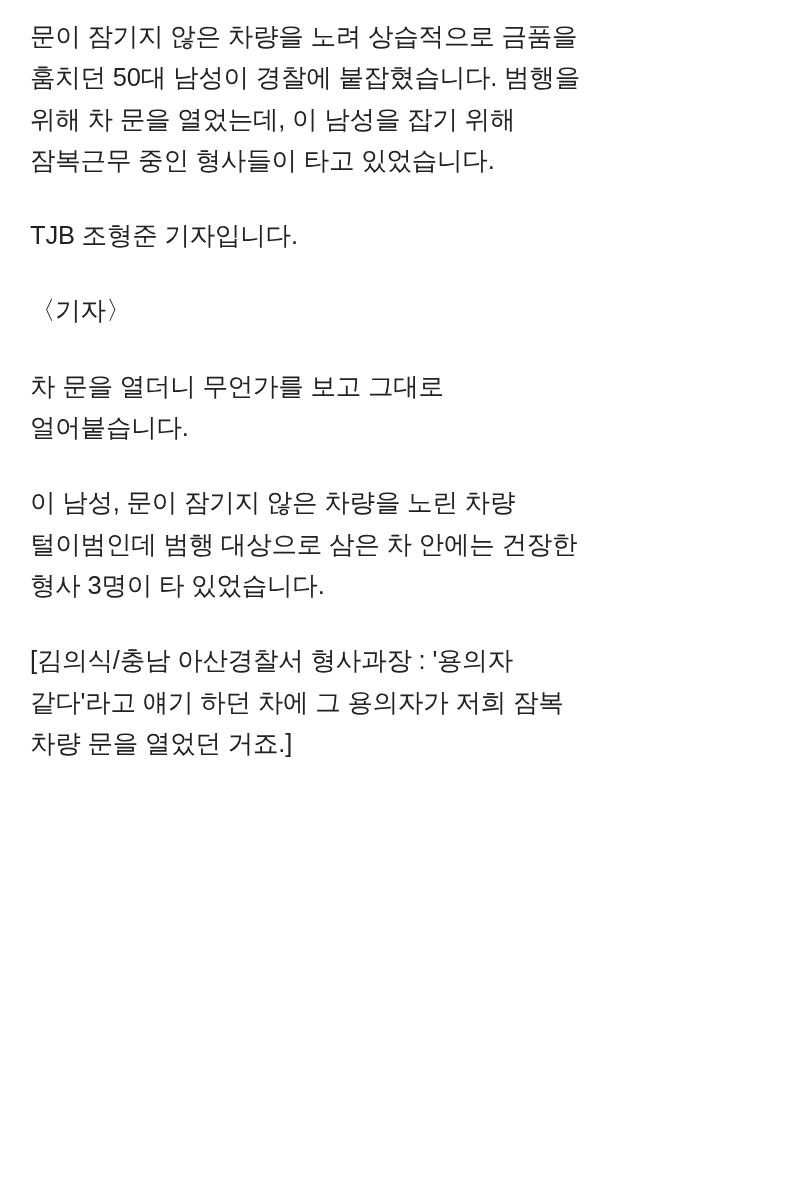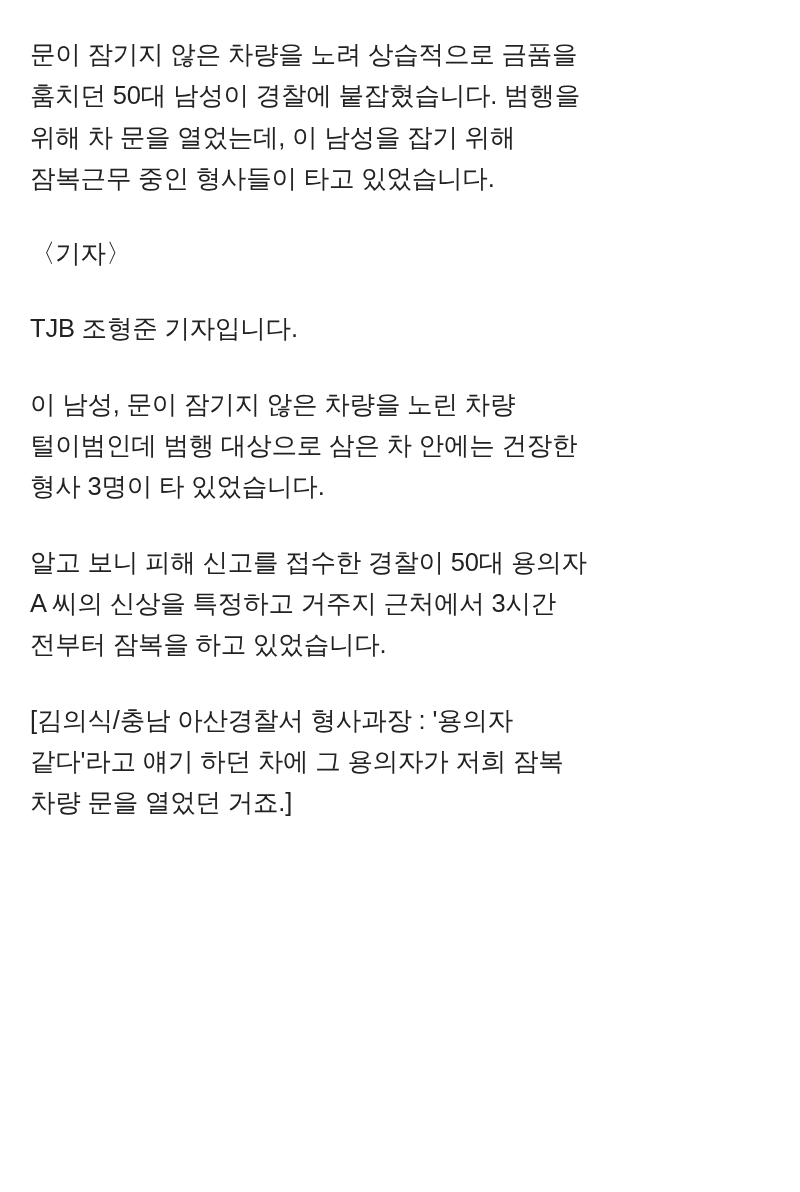--- a/index.html
+++ b/index.html
@@ -7,21 +7,21 @@
     padding: 0;
     background: #ffffff;
   }
   body {
     width: 800px;
     min-height: 1192px;
     font-family: "Liberation Sans", "DejaVu Sans", sans-serif;
     color: #1a1a1a;
   }
   .article {
-    padding: 34px 30px 20px 30px;
+    padding: 16px 30px 20px 30px;
     box-sizing: border-box;
     width: 638px;
   }
   .para {
     font-size: 25.5px;
     line-height: 1.62;
     letter-spacing: -0.2px;
     color: #222222;
     margin: 0 0 34px 0;
     word-break: keep-all;
@@ -29,18 +29,18 @@
   }
   .para:last-child {
     margin-bottom: 8px;
   }
 </style>
 </head>
 <body>
 
 <div class="article">
   <p class="para">문이 잠기지 않은 차량을 노려 상습적으로 금품을 훔치던 50대 남성이 경찰에 붙잡혔습니다. 범행을 위해 차 문을 열었는데, 이 남성을 잡기 위해 잠복근무 중인 형사들이 타고 있었습니다.</p>
+  <p class="para">TJB 조형준 기자입니다.</p>
   <p class="para">〈기자〉</p>
-  <p class="para">TJB 조형준 기자입니다.</p>
+  <p class="para">차 문을 열더니 무언가를 보고 그대로 얼어붙습니다.</p>
   <p class="para">이 남성, 문이 잠기지 않은 차량을 노린 차량 털이범인데 범행 대상으로 삼은 차 안에는 건장한 형사 3명이 타 있었습니다.</p>
-  <p class="para">알고 보니 피해 신고를 접수한 경찰이 50대 용의자 A 씨의 신상을 특정하고 거주지 근처에서 3시간 전부터 잠복을 하고 있었습니다.</p>
   <p class="para">[김의식/충남 아산경찰서 형사과장 : '용의자 같다'라고 얘기 하던 차에 그 용의자가 저희 잠복 차량 문을 열었던 거죠.]</p>
 </div>
 
 </body></html>

